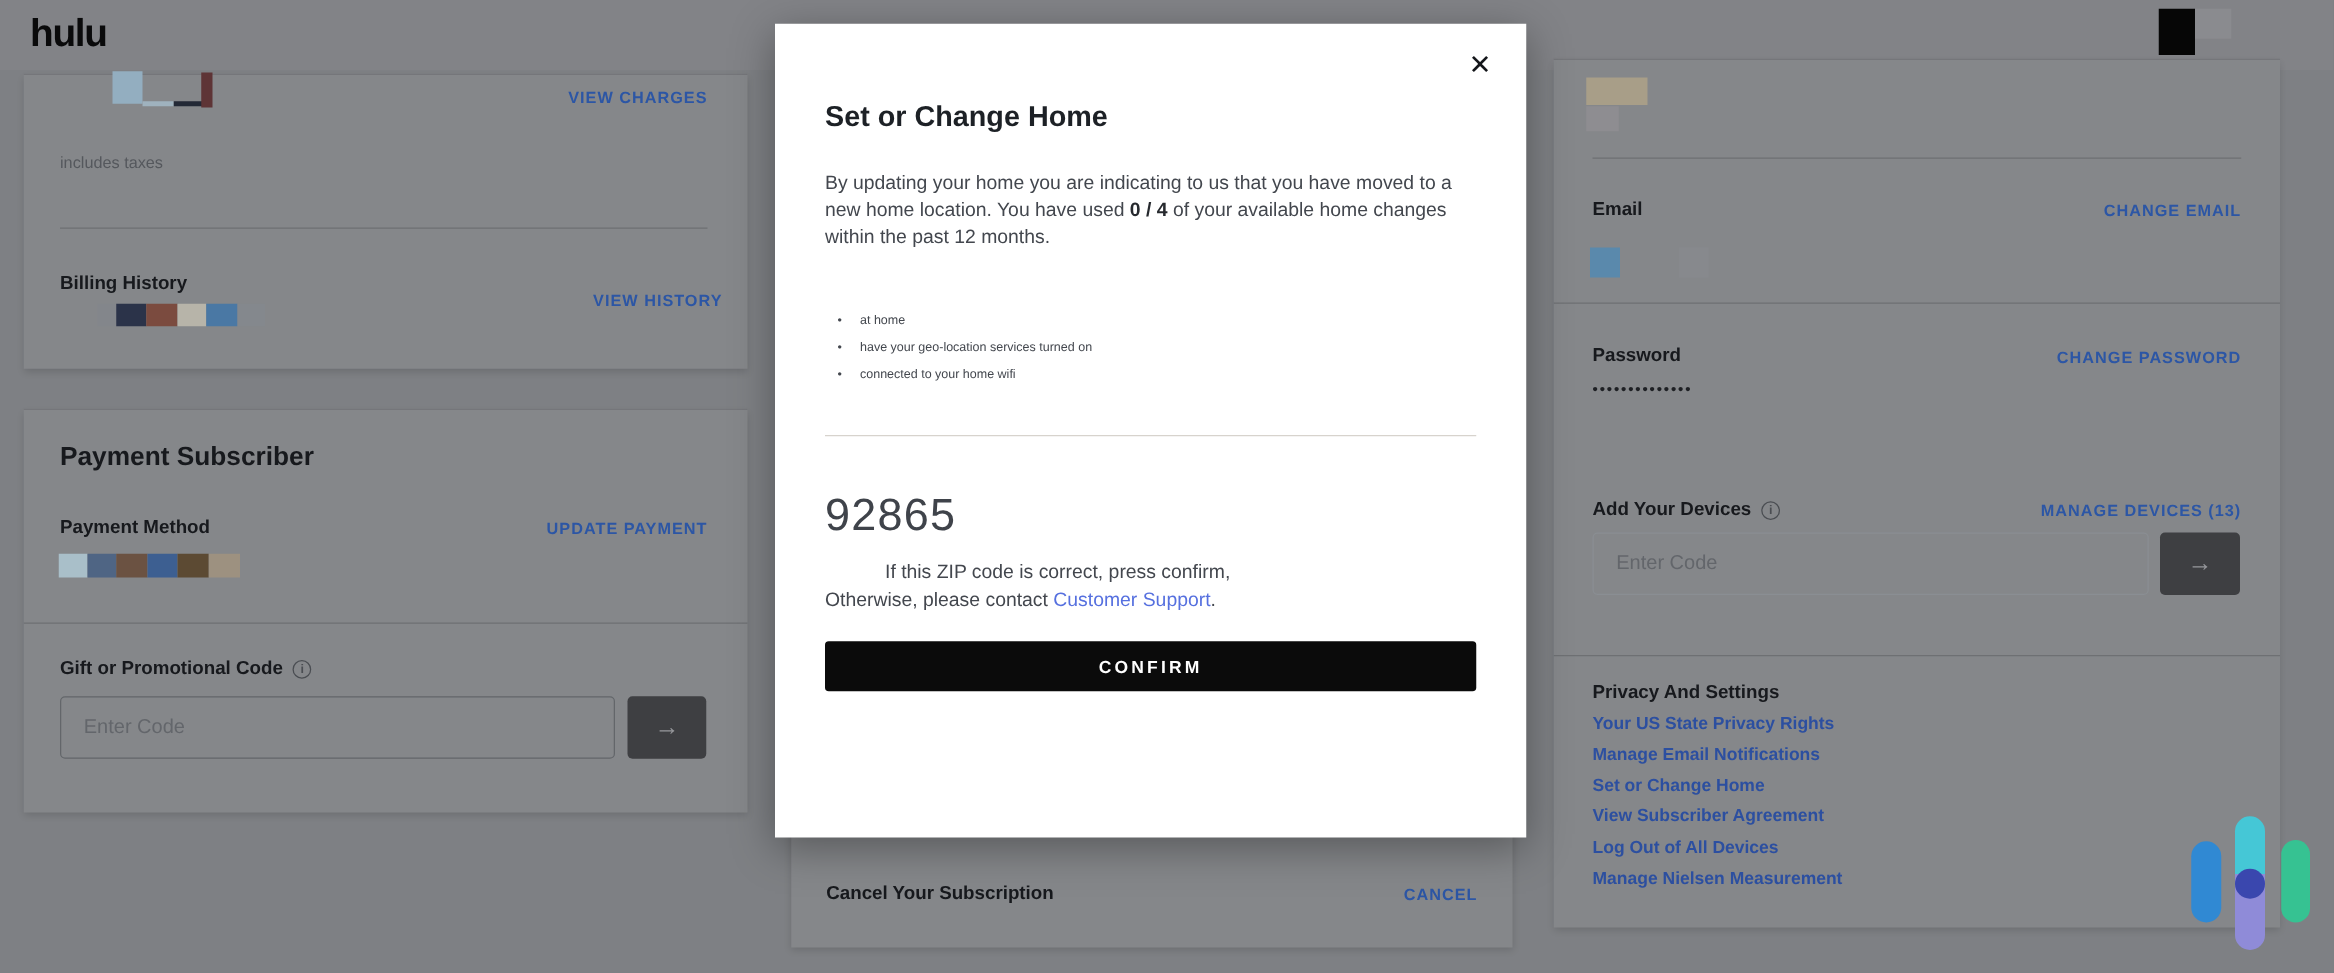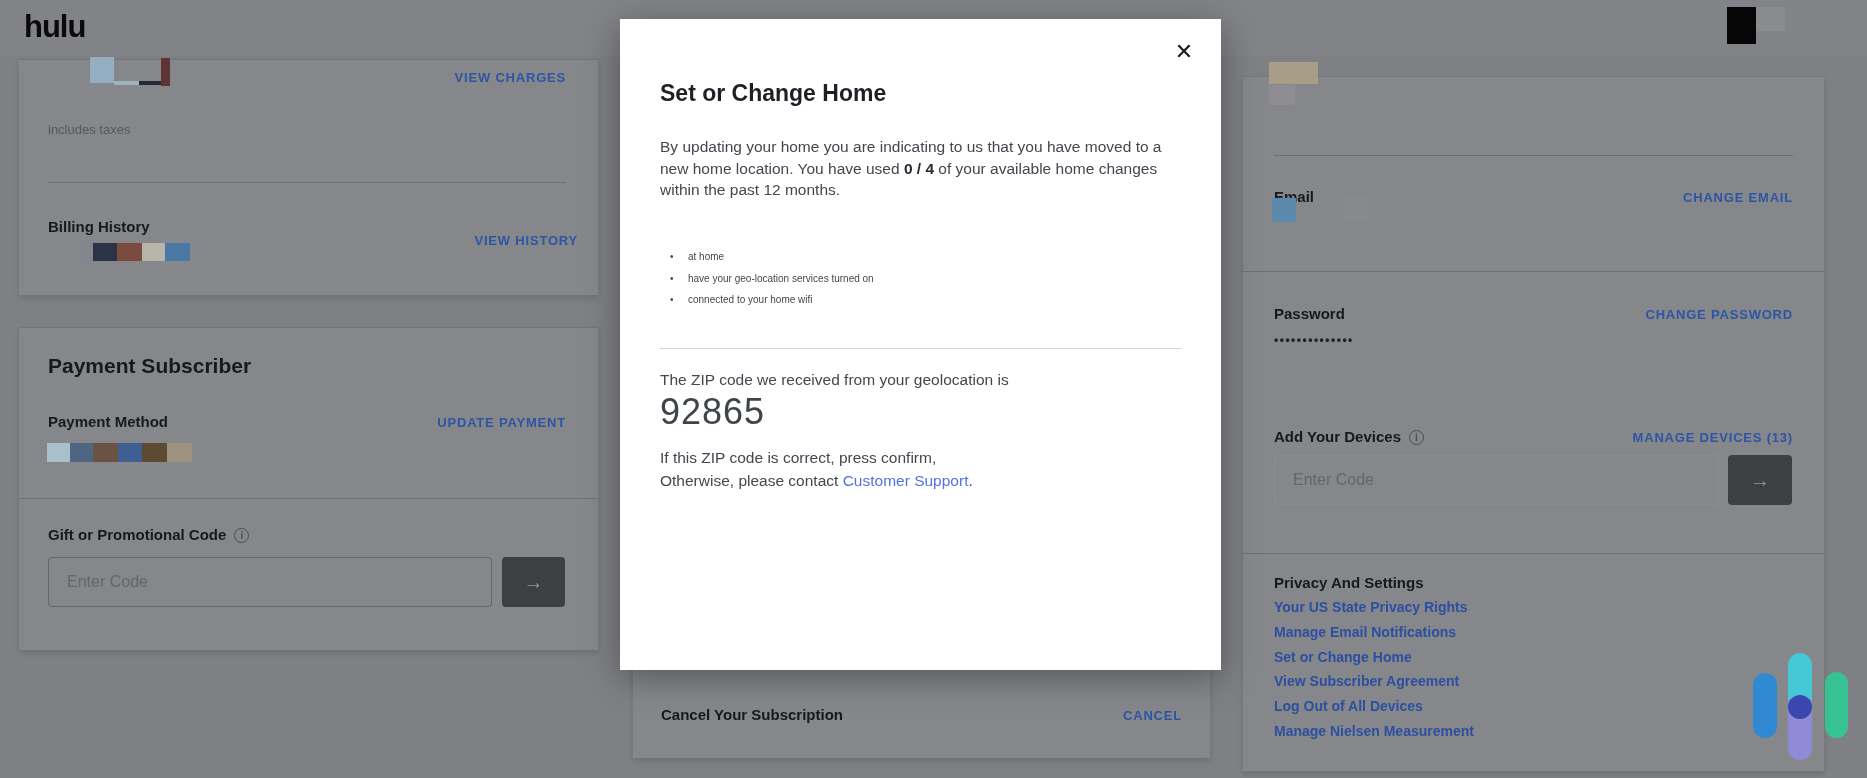--- a/index.html
+++ b/index.html
@@ -7,21 +7,21 @@
   body { font-family:"Liberation Sans", sans-serif; }
   .page { position:relative; width:1867px; height:778px; overflow:hidden; background:#7E8084; }
 
   
   .hdr { position:absolute; left:0; top:0; width:1867px; height:56px; background:#828387; }
   .logo { position:absolute; left:24px; top:9px; font-size:31px; font-weight:800; letter-spacing:-1px; color:#0A0A0B; }
   .card { position:absolute; background:#85878A; border-top:1px solid #75767A; box-shadow:0 3px 6px rgba(0,0,0,0.14); }
   .card-l1 { left:19px; top:59px; width:579px; height:236px; }
   .card-l2 { left:19px; top:327px; width:579px; height:323px; }
   .card-m  { left:633px; top:59px; width:577px; height:699px; }
-  .card-r  { left:1243px; top:76px; width:581px; height:695px; }
+  .card-r  { left:1243px; top:47px; width:581px; height:695px; }
 
   .lbl { position:absolute; font-size:15px; font-weight:700; color:#17191D; }
   .h2  { position:absolute; font-size:21px; font-weight:700; color:#17191D; }
   .muted { position:absolute; font-size:13px; color:#55585D; }
   .lnk { position:absolute; font-size:13px; font-weight:700; letter-spacing:0.8px; color:#2C56A5; cursor:pointer; text-align:right; }
   .div-in { position:absolute; height:1px; background:#6E7073; }
   .div-full { position:absolute; left:0; right:0; height:1px; background:#6E7073; }
 
   .inp { position:absolute; height:50px; background:transparent; border:1.5px solid #63666A; border-radius:4px;
          font-family:"Liberation Sans",sans-serif; font-size:16px; color:#2A2D31; padding:0 18px; outline:none; }
@@ -47,21 +47,21 @@
   .m-title { position:absolute; left:40px; top:61px; font-size:23px; font-weight:700; color:#1D2126; }
   .m-body { position:absolute; left:40px; width:521px; font-size:15.5px; line-height:21.5px; color:#43474E; }
   .m-b1 { top:117px; }
   .m-b2 { top:201px; }
   .m-ul { position:absolute; left:40px; top:227px; list-style:none; font-size:10px; line-height:21.7px; color:#43474E; }
   .m-ul li { padding-left:28px; position:relative; }
   .m-ul li::before { content:"\2022"; position:absolute; left:10px; top:0; color:#43474E; }
   .m-div { position:absolute; left:40px; width:521px; top:329px; height:1px; background:#D7D3CD; }
   .m-cap { top:350px; }
   .m-zip { position:absolute; left:40px; top:372px; font-size:36px; font-weight:300; letter-spacing:1px; color:#3F434A; }
-  .m-h1 { top:428px; }
+  .m-h1 { top:428px;margin-left:48px; }
   .m-h2 { top:451px; }
   .m-link { color:#5670DF; cursor:pointer; }
   .btn { position:absolute; left:40px; width:521px; border-radius:3px; font-family:"Liberation Sans",sans-serif;
          font-size:14px; font-weight:700; letter-spacing:2.5px; cursor:pointer; }
   .btn-confirm { top:494px; height:40px; background:#0B0B0B; color:#FFFFFF; border:none; }
   .btn-back { top:555px; height:40px; background:#FFFFFF; color:#0B0B0B; border:2px solid #0B0B0B; }
 
   
   .widget { position:absolute; z-index:30; left:1753px; top:653px; width:96px; height:110px; cursor:pointer; }
   .pill { position:absolute; border-radius:12px; }
@@ -156,24 +156,24 @@
   <div class="modal">
     <div class="m-close">✕</div>
     <div class="m-title">Set or Change Home</div>
     <p class="m-body m-b1"><span>By updating your home you are indicating to us that you have moved to a new home location. You have used </span><b style="color:#26292E;">0 / 4</b><span> of your available home changes within the past 12 months.</span></p>
     <ul class="m-ul">
       <li>at home</li>
       <li>have your geo-location services turned on</li>
       <li>connected to your home wifi</li>
     </ul>
     <div class="m-div"></div>
-    <p class="m-body m-cap">The ZIP code we received from your geolocation is</p>
     <div class="m-zip">92865</div>
     <p class="m-body m-h1">If this ZIP code is correct, press confirm,</p>
     <p class="m-body m-h2"><span>Otherwise, please contact </span><span class="m-link">Customer Support</span><span>.</span></p>
+    <button class="btn btn-confirm">CONFIRM</button>
   </div>
 
   <div class="widget">
     <div class="pill" id="w-blue" style="left: 0px; top: 20px; width: 24px; height: 65px; background: rgb(48, 137, 211);"></div>
     <div class="pill" id="w-mid" style="left: 35px; top: 0px; width: 24px; height: 107px; background: linear-gradient(rgb(69, 199, 214) 0px, rgb(69, 199, 214) 43%, rgb(143, 139, 216) 43%, rgb(143, 139, 216) 100%);"></div>
     <div class="pill" id="w-dot" style="left: 35px; top: 42px; width: 24px; height: 24px; border-radius: 50%; background: rgb(58, 71, 174);"></div>
     <div class="pill" id="w-green" style="left: 72px; top: 19px; width: 23px; height: 66px; background: rgb(54, 194, 146);"></div>
   </div>
 
 </div>

